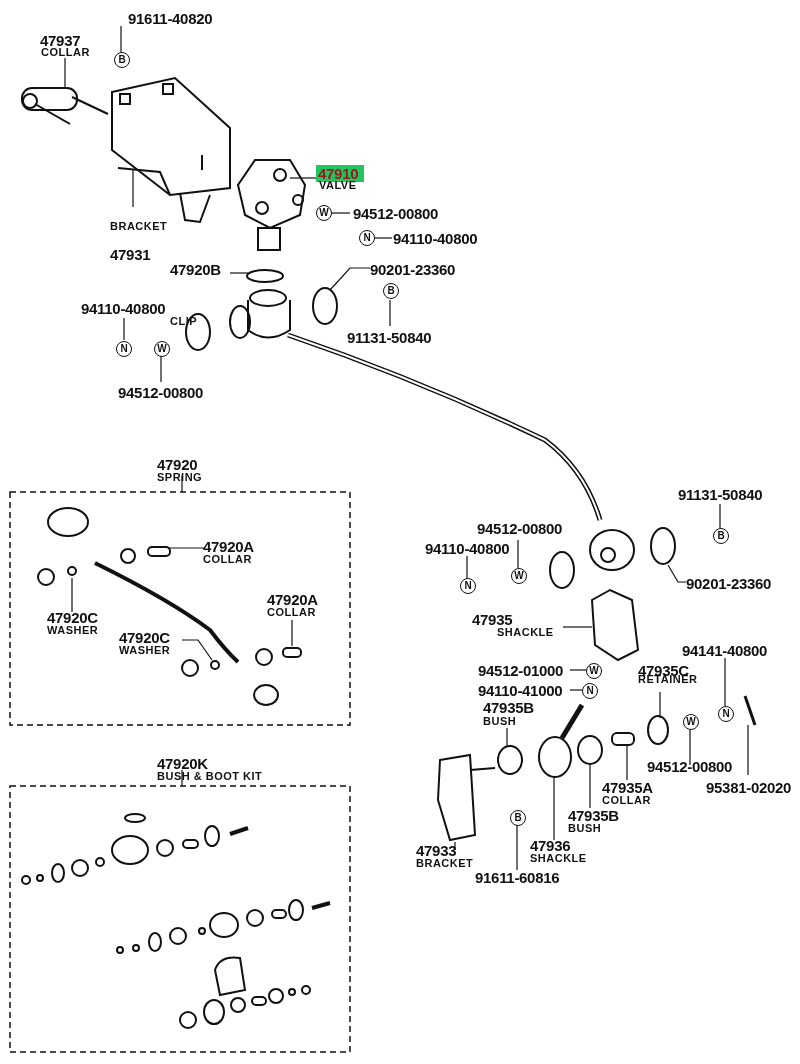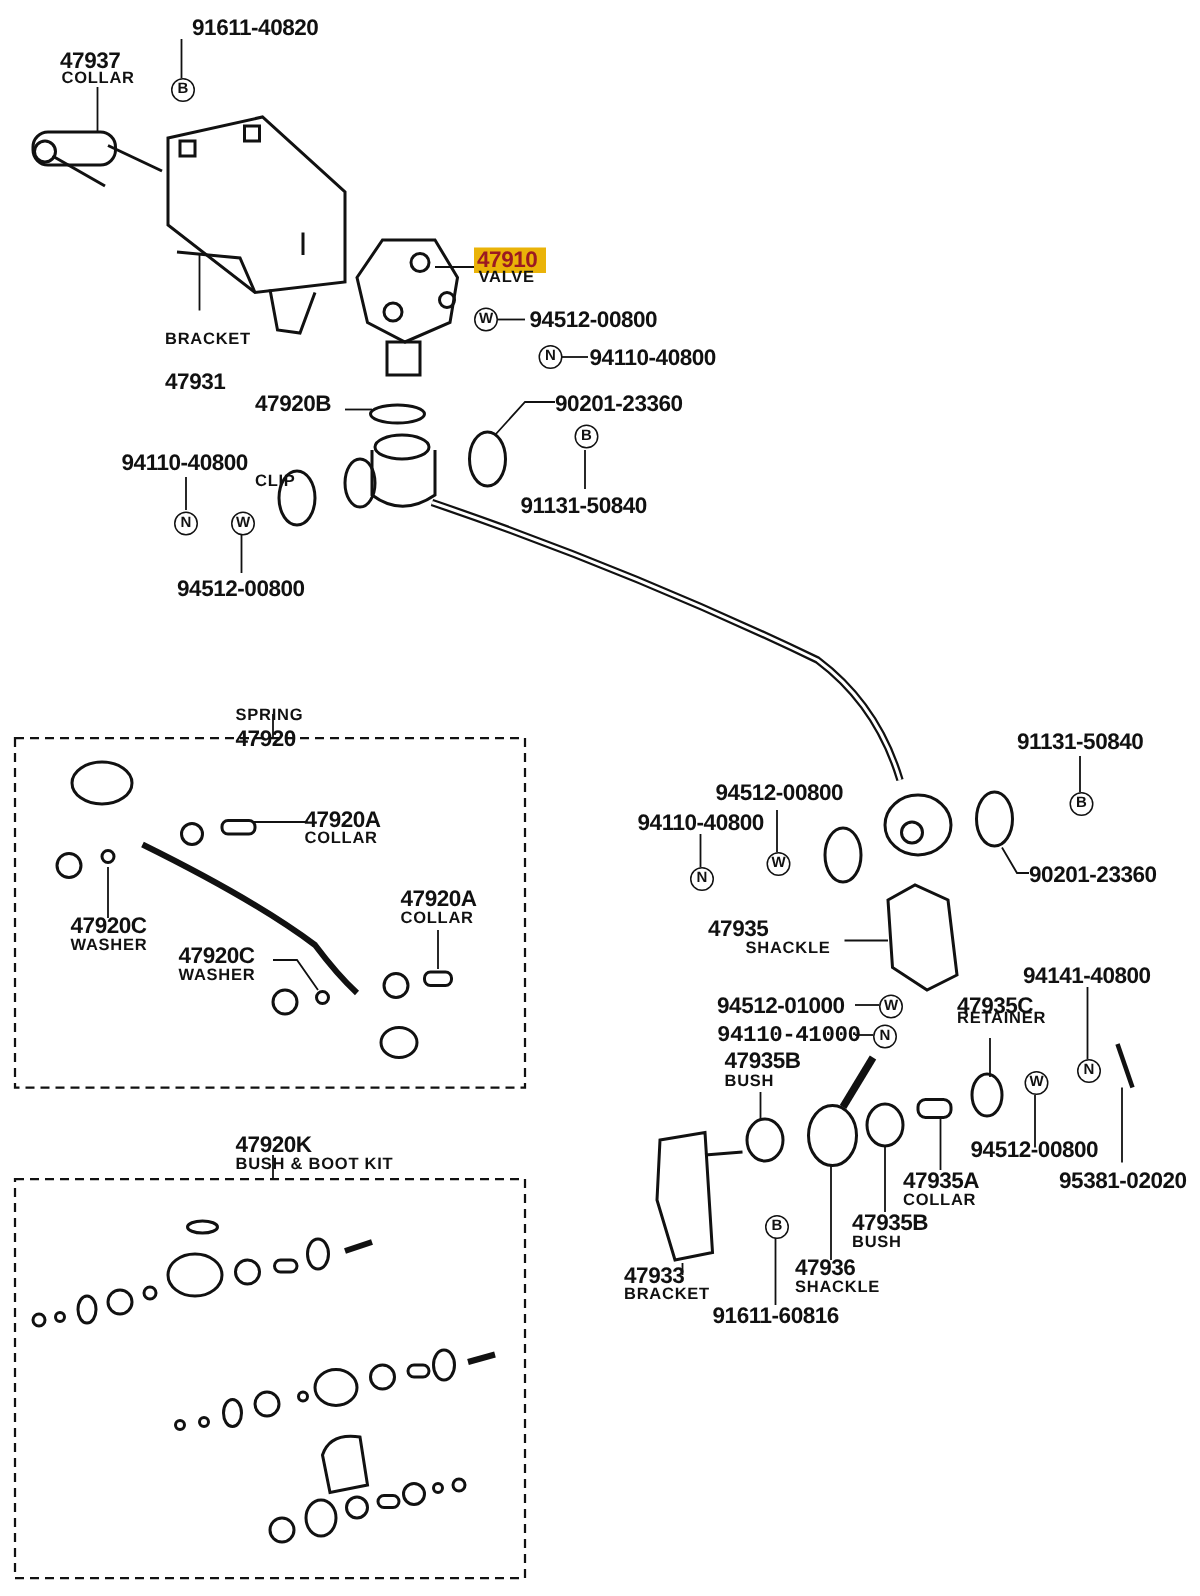--- a/index.html
+++ b/index.html
@@ -157,21 +157,21 @@
     <line x1="517" y1="825" x2="517" y2="870"></line>
   </g>
 </svg>
 
 <div class="lbl pn" style="left:80px;top:11px;margin-left:48px;">91611-40820</div>
 <span class="sym" style="left:114px;top:52px;">B</span>
 
 <div class="lbl pn" style="left:40px;top:33px;">47937</div>
 <div class="lbl nm" style="left:41px;top:47px;">COLLAR</div>
 
-<div class="lbl pn" style="left:316px;top:166px;"><span class="hl" style="background: #eab308;">47910</span></div>
+<div class="lbl pn" style="left:316px;top:166px;"><span class="hl" style="background: #22c55e;">47910</span></div>
 <div class="lbl nm" style="left:319px;top:180px;">VALVE</div>
 
 <span class="sym" style="left:316px;top:205px;">W</span>
 <div class="lbl pn" style="left:353px;top:206px;">94512-00800</div>
 <span class="sym" style="left:359px;top:230px;">N</span>
 <div class="lbl pn" style="left:393px;top:231px;">94110-40800</div>
 
 <div class="lbl pn" style="left:110px;top:207px;margin-top:40px;">47931</div>
 <div class="lbl nm" style="left:110px;top:221px;">BRACKET</div>
 
@@ -180,21 +180,21 @@
 
 <div class="lbl pn" style="left:370px;top:262px;">90201-23360</div>
 <span class="sym" style="left:383px;top:283px;">B</span>
 <div class="lbl pn" style="left:347px;top:330px;">91131-50840</div>
 
 <div class="lbl pn" style="left:81px;top:301px;">94110-40800</div>
 <span class="sym" style="left:116px;top:341px;">N</span>
 <span class="sym" style="left:154px;top:341px;">W</span>
 <div class="lbl pn" style="left:118px;top:385px;">94512-00800</div>
 
-<div class="lbl pn" style="left:157px;top:457px;margin-top:28px;">47920</div>
+<div class="lbl pn" style="left:157px;top:457px;">47920</div>
 <div class="lbl nm" style="left:157px;top:472px;">SPRING</div>
 
 <div class="lbl pn" style="left:203px;top:539px;">47920A</div>
 <div class="lbl nm" style="left:203px;top:554px;">COLLAR</div>
 <div class="lbl pn" style="left:47px;top:610px;">47920C</div>
 <div class="lbl nm" style="left:47px;top:625px;">WASHER</div>
 <div class="lbl pn" style="left:267px;top:592px;">47920A</div>
 <div class="lbl nm" style="left:267px;top:607px;">COLLAR</div>
 <div class="lbl pn" style="left:119px;top:630px;">47920C</div>
 <div class="lbl nm" style="left:119px;top:645px;">WASHER</div>
@@ -211,21 +211,21 @@
 <div class="lbl pn" style="left:686px;top:576px;">90201-23360</div>
 
 <div class="lbl pn" style="left:472px;top:612px;">47935</div>
 <div class="lbl nm" style="left:497px;top:627px;">SHACKLE</div>
 
 <div class="lbl pn" style="left:682px;top:643px;">94141-40800</div>
 <span class="sym" style="left:718px;top:706px;">N</span>
 
 <div class="lbl pn" style="left:478px;top:663px;">94512-01000</div>
 <span class="sym" style="left:586px;top:663px;">W</span>
-<div class="lbl pn" style="left:478px;top:683px;font-family:Liberation Mono, monospace;">94110-41000</div>
+<div class="lbl pn" style="left:478px;top:683px;">94110-41000</div>
 <span class="sym" style="left:582px;top:683px;">N</span>
 
 <div class="lbl pn" style="left:638px;top:663px;">47935C</div>
 <div class="lbl nm" style="left:638px;top:674px;">RETAINER</div>
 
 <div class="lbl pn" style="left:483px;top:700px;">47935B</div>
 <div class="lbl nm" style="left:483px;top:716px;">BUSH</div>
 
 <span class="sym" style="left:683px;top:714px;">W</span>
 <div class="lbl pn" style="left:647px;top:759px;">94512-00800</div>

